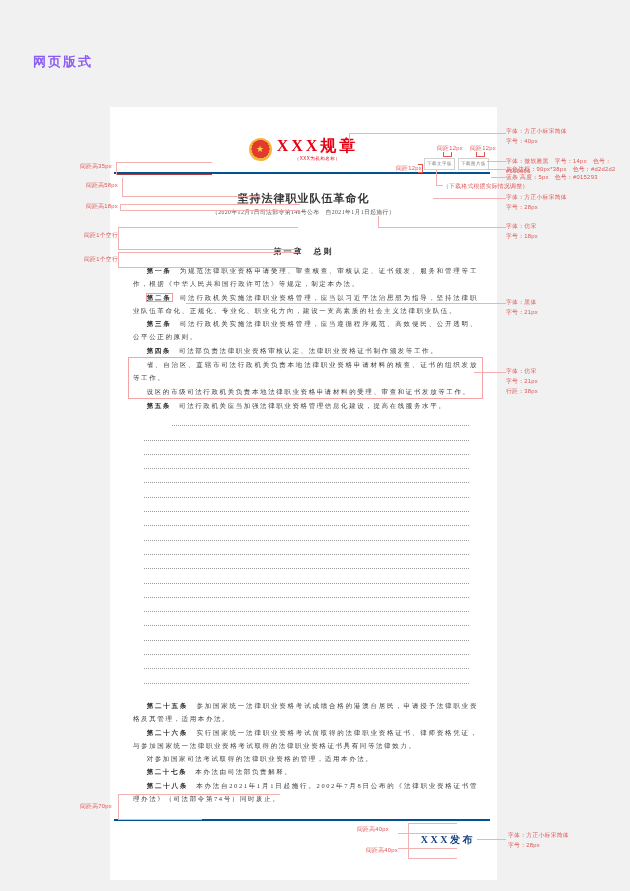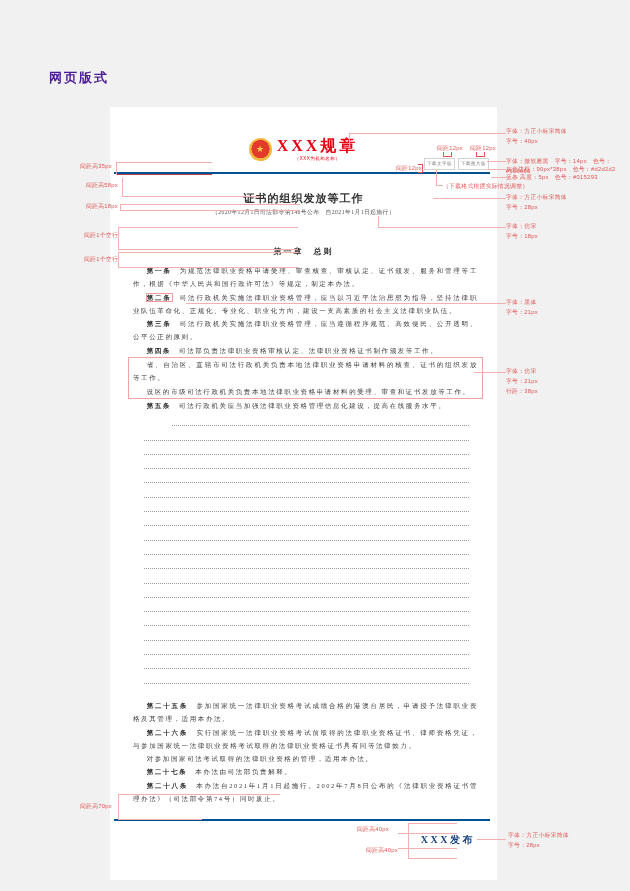--- a/index.html
+++ b/index.html
@@ -1,20 +1,20 @@
 <!DOCTYPE html>
 <html><head>
 <meta charset="utf-8">
 <style>
   html,body{margin:0;padding:0;}
   body{width:630px;height:891px;background:#f1f1f1;position:relative;overflow:hidden;
        font-family:"Liberation Sans",sans-serif;}
   .canvas{position:absolute;inset:0;}
-  .page-label{position:absolute;left:33px;top:54px;margin:16px;
-       font:700 13px/1.2 "Liberation Serif",serif;color:#4c1d95;letter-spacing:2px;}
+  .page-label{position:absolute;left:33px;top:54px;margin:0;
+       font:700 13px/1.2 "Liberation Serif",serif;color:#8b5cf6;letter-spacing:2px;}
   
   .sheet{position:absolute;left:110px;top:107px;width:387px;height:773px;background:#ffffff;}
   .doc-header{position:absolute;top:31px;left:0;right:0;display:flex;justify-content:center;align-items:center;gap:5px;}
   .emblem{width:23px;height:23px;border-radius:50%;position:relative;flex:0 0 auto;
        background:radial-gradient(circle at 50% 48%, #e23b2e 0 54%, #f2b63c 55% 100%);}
   .emblem::after{content:"★";position:absolute;inset:0;display:flex;align-items:center;justify-content:center;
        color:#f6cf4b;font-size:9px;padding-bottom:2px;}
   .masthead{text-align:center;}
   .agency{color:#e60012;font:700 16px/1 "Liberation Serif",serif;letter-spacing:3px;}
   .agency-note{color:#e60012;font-size:4.5px;line-height:1.2;margin-top:2px;letter-spacing:0.5px;}
@@ -72,21 +72,21 @@
       </div>
     </div>
 
     <div class="dl-buttons">
       <button class="dl-btn">下载文字版</button>
       <button class="dl-btn">下载图片版</button>
     </div>
 
     <div class="rule rule-top"></div>
 
-    <div class="doc-title">证书的组织发放等工作</div>
+    <div class="doc-title">坚持法律职业队伍革命化</div>
     <div class="doc-date">（2020年12月1日司法部令第146号公布　自2021年1月1日起施行）</div>
 
     <div class="chapter chapter-first">第一章　总则</div>
 
     <div id="articles-top" class="body-text">
         <p class="para"><span class="art-label">第一条</span>　为规范法律职业资格申请受理、审查核查、审核认定、证书颁发、服务和管理等工作，根据《中华人民共和国行政许可法》等规定，制定本办法。</p>
         <p class="para"><span class="art-label boxed-label">第二条</span>　司法行政机关实施法律职业资格管理，应当以习近平法治思想为指导，坚持法律职业队伍革命化、正规化、专业化、职业化方向，建设一支高素质的社会主义法律职业队伍。</p>
         <p class="para"><span class="art-label">第三条</span>　司法行政机关实施法律职业资格管理，应当遵循程序规范、高效便民、公开透明、公平公正的原则。</p>
         <p class="para"><span class="art-label">第四条</span>　司法部负责法律职业资格审核认定、法律职业资格证书制作颁发等工作。</p>
         <div class="red-box">

